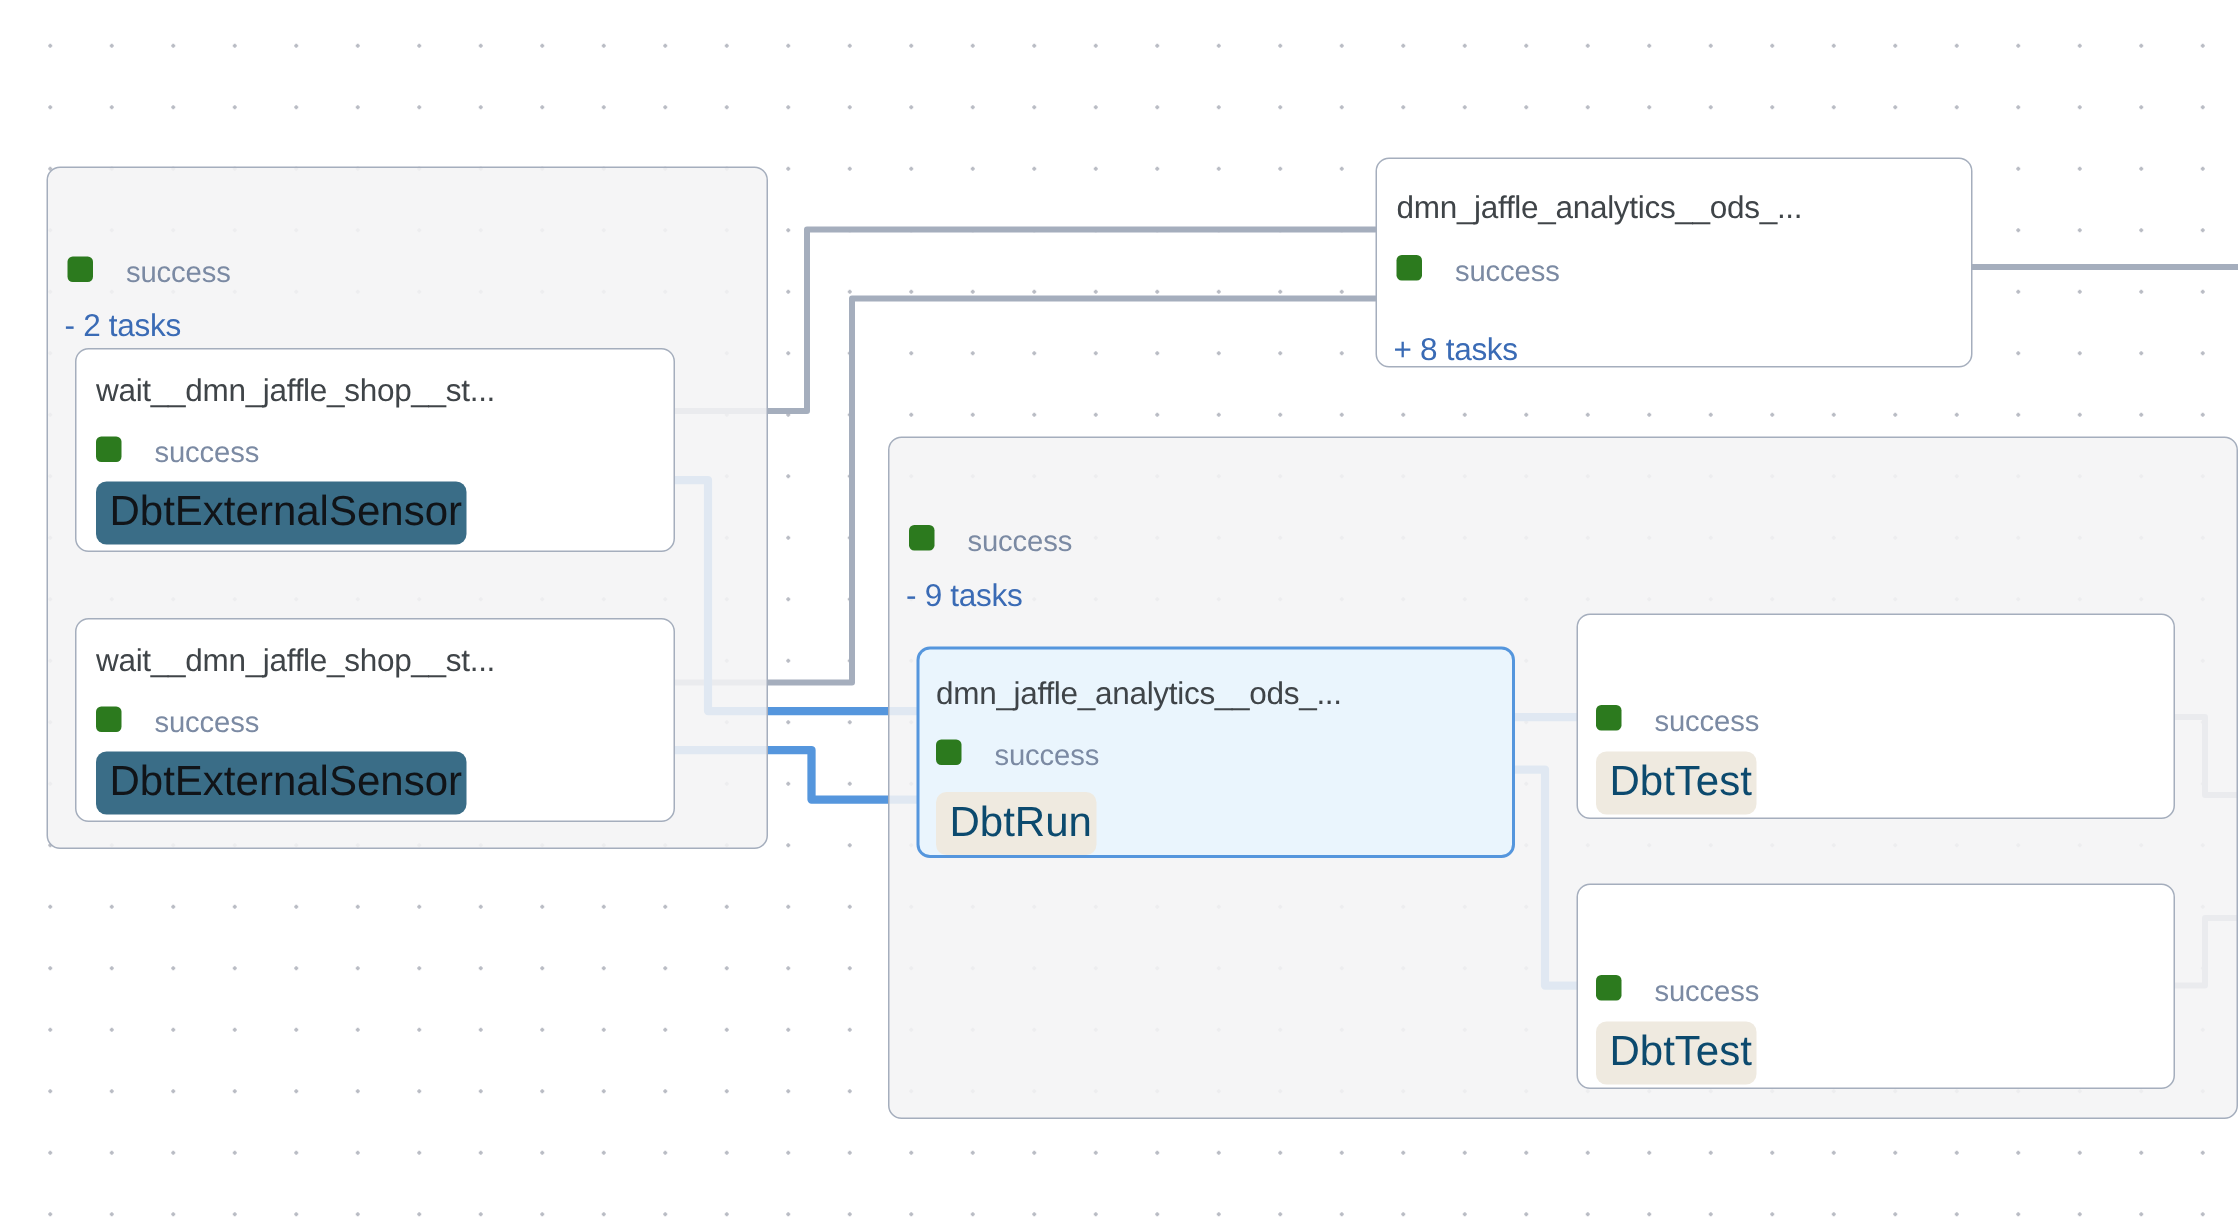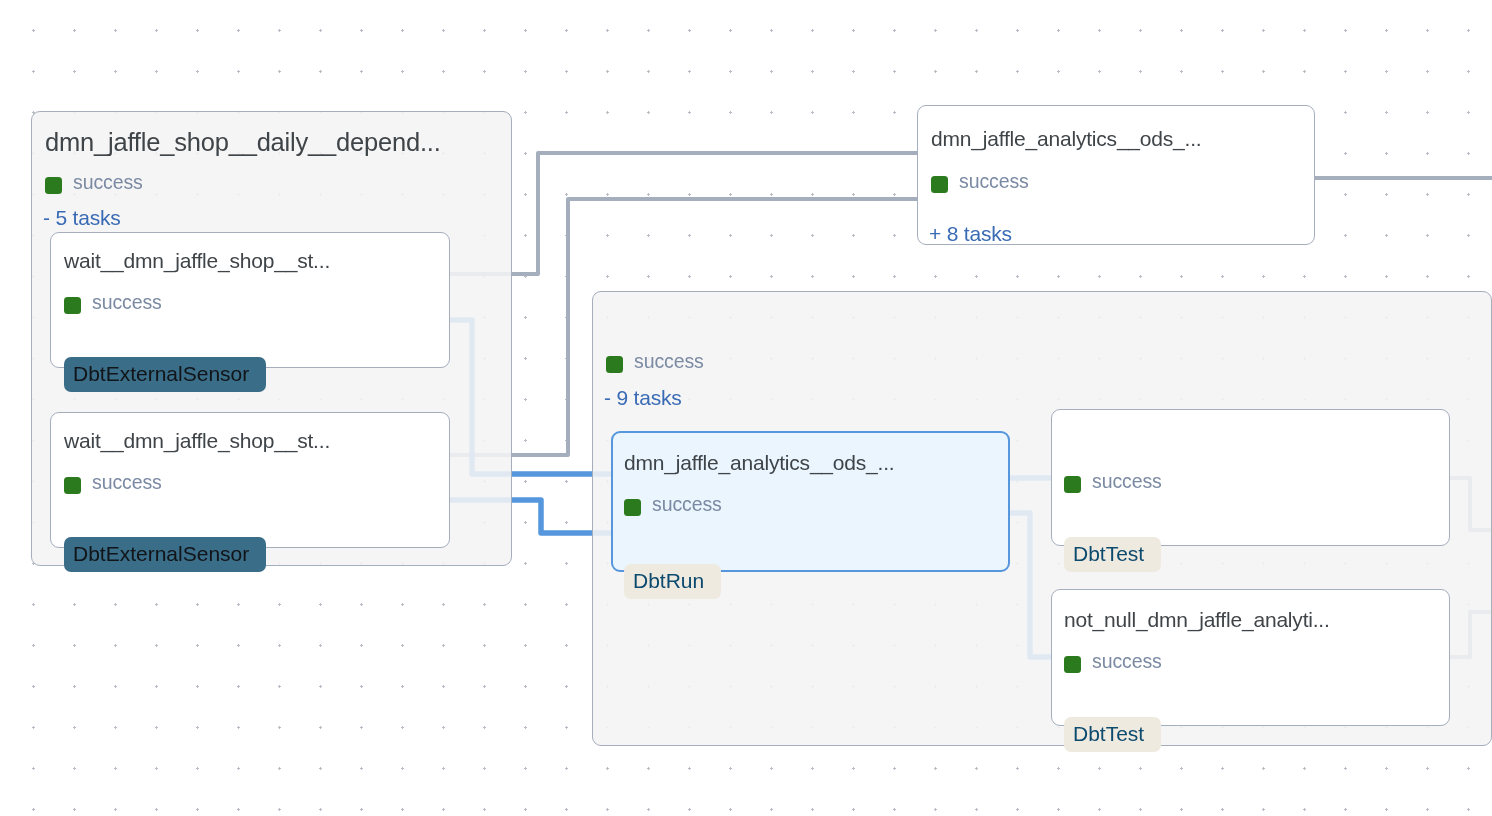--- a/index.html
+++ b/index.html
@@ -41,22 +41,22 @@
     color: #3f4448;
     letter-spacing: -0.2px;
     white-space: nowrap;
     overflow: hidden;
     text-overflow: ellipsis;
   }
   
   .status-row {
     position: absolute;
     display: flex;
-    align-items: flex-end;
-    gap: 11px;
+    align-items: flex-start;
+    gap: 22px;
   }
   .status-swatch {
     width: 17px;
     height: 17px;
     border-radius: 3.5px;
     background: #2c7a1e;
     flex: 0 0 auto;
   }
   .status-text {
     font-size: 19.5px;
@@ -88,26 +88,25 @@
     position: absolute;
     font-size: 21px;
     color: #3f4448;
     letter-spacing: -0.2px;
     white-space: nowrap;
     overflow: hidden;
   }
   .op-badge {
     position: absolute;
     display: inline-block;
-    font-size: 21px;
+    font-size: 28px;
     line-height: 1;
-    padding: 6px 17px 8px 9px;
+    padding: 6px 3px 8px 9px;
     border-radius: 7px;
     white-space: nowrap;
-    margin-top: 36px;
   }
   .op-badge.sensor {
     background: #3a6d87;
     color: #111418;
   }
   .op-badge.neutral {
     background: #efeae0;
     color: #0c4a6e;
   }
 </style>
@@ -136,26 +135,25 @@
       <path d="M450,500 L541,500 L541,533 L611,533"></path>
 
       <path d="M1010,478 L1051,478"></path>
 
       <path d="M1010,513 L1030,513 L1030,657 L1051,657"></path>
     </g>
   </svg>
 
   <div class="group" style="left:31px; top:111px; width:481px; height:455px;">
   </div>
-  <div class="group-title" style="left:45px; top:128px; width:447px;">dmn_jaffle_shop__daily__depend...</div>
   <div class="status-row" style="left:45px; top:171px;">
     <span class="status-swatch"></span>
     <span class="status-text">success</span>
   </div>
-  <div class="tasks-link" style="left:43px; top:206px;">- 5 tasks</div>
+  <div class="tasks-link" style="left:43px; top:206px;">- 2 tasks</div>
 
   <div class="node" style="left:50px; top:232px; width:400px; height:136px;">
   </div>
   <div class="node-title" style="left:64px; top:249px; width:372px;">wait__dmn_jaffle_shop__st...</div>
   <div class="status-row" style="left:64px; top:291px;">
     <span class="status-swatch"></span>
     <span class="status-text">success</span>
   </div>
   <div class="op-badge sensor" style="left:64px; top:321px;">DbtExternalSensor</div>
 
@@ -197,20 +195,19 @@
   <div class="node" style="left:1051px; top:409px; width:399px; height:137px;">
   </div>
   <div class="status-row" style="left:1064px; top:470px;">
     <span class="status-swatch"></span>
     <span class="status-text">success</span>
   </div>
   <div class="op-badge neutral" style="left:1064px; top:501px;">DbtTest</div>
 
   <div class="node" style="left:1051px; top:589px; width:399px; height:137px;">
   </div>
-  <div class="node-title" style="left:1064px; top:608px; width:372px;">not_null_dmn_jaffle_analyti...</div>
   <div class="status-row" style="left:1064px; top:650px;">
     <span class="status-swatch"></span>
     <span class="status-text">success</span>
   </div>
   <div class="op-badge neutral" style="left:1064px; top:681px;">DbtTest</div>
 
 </div>
 
 </body></html>

